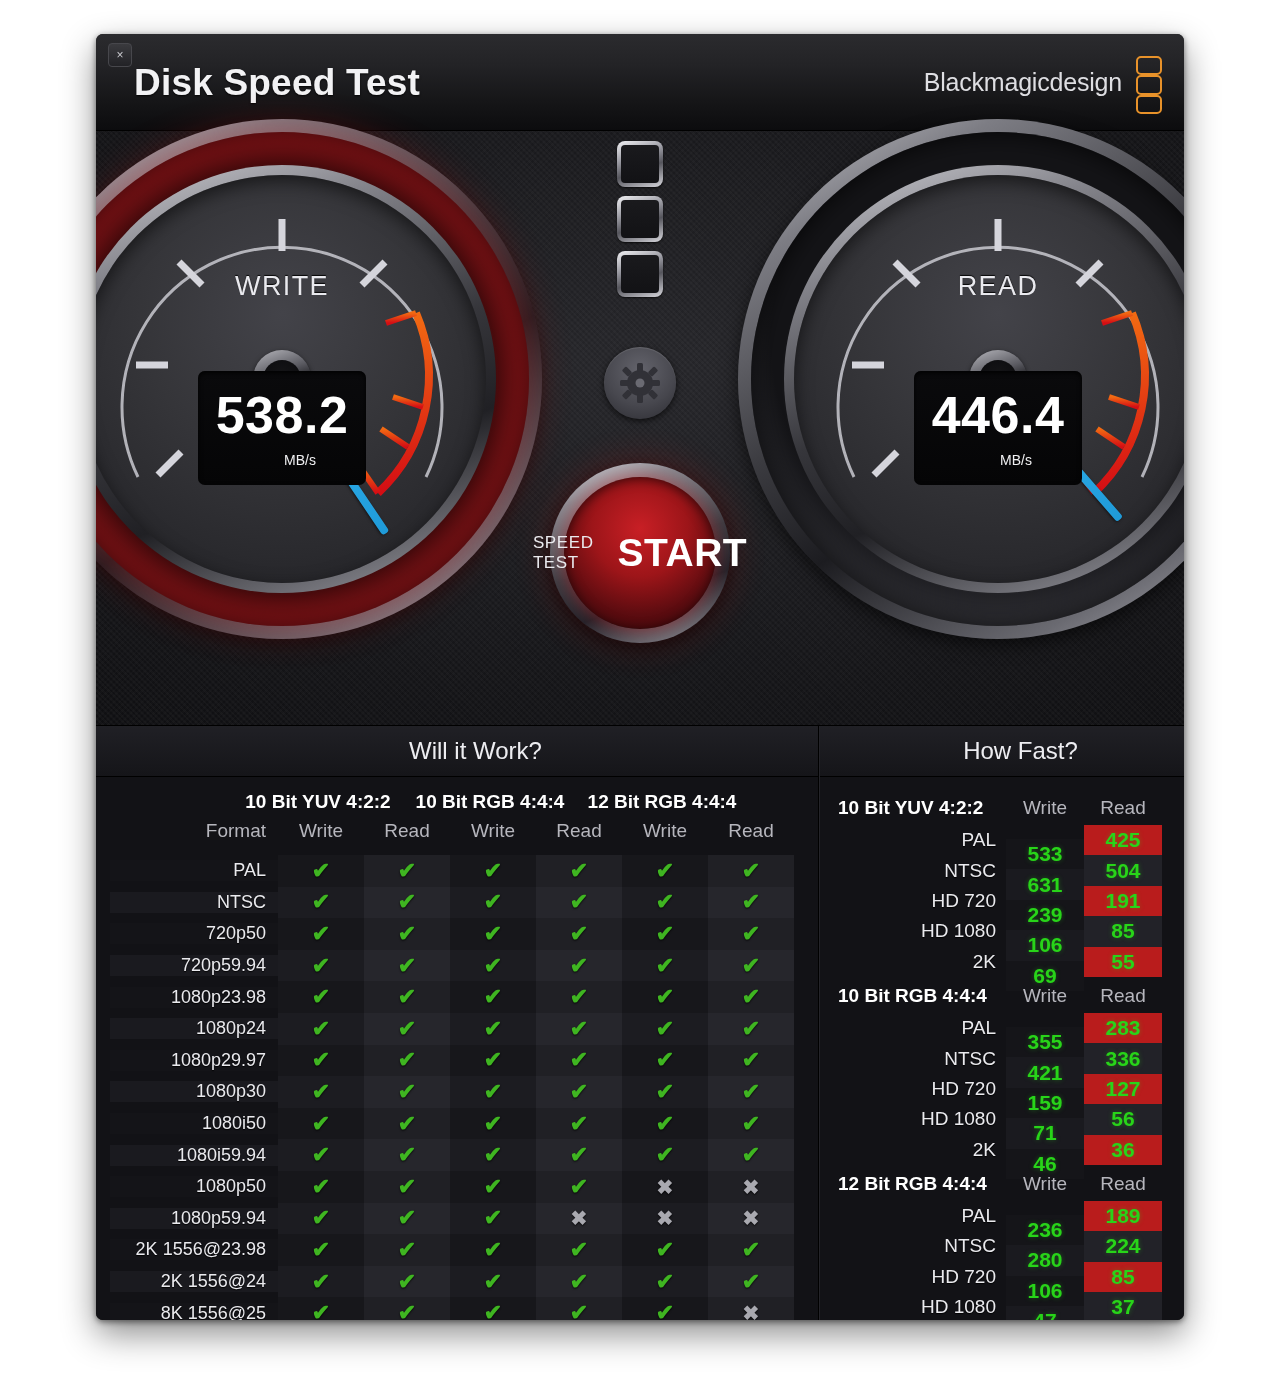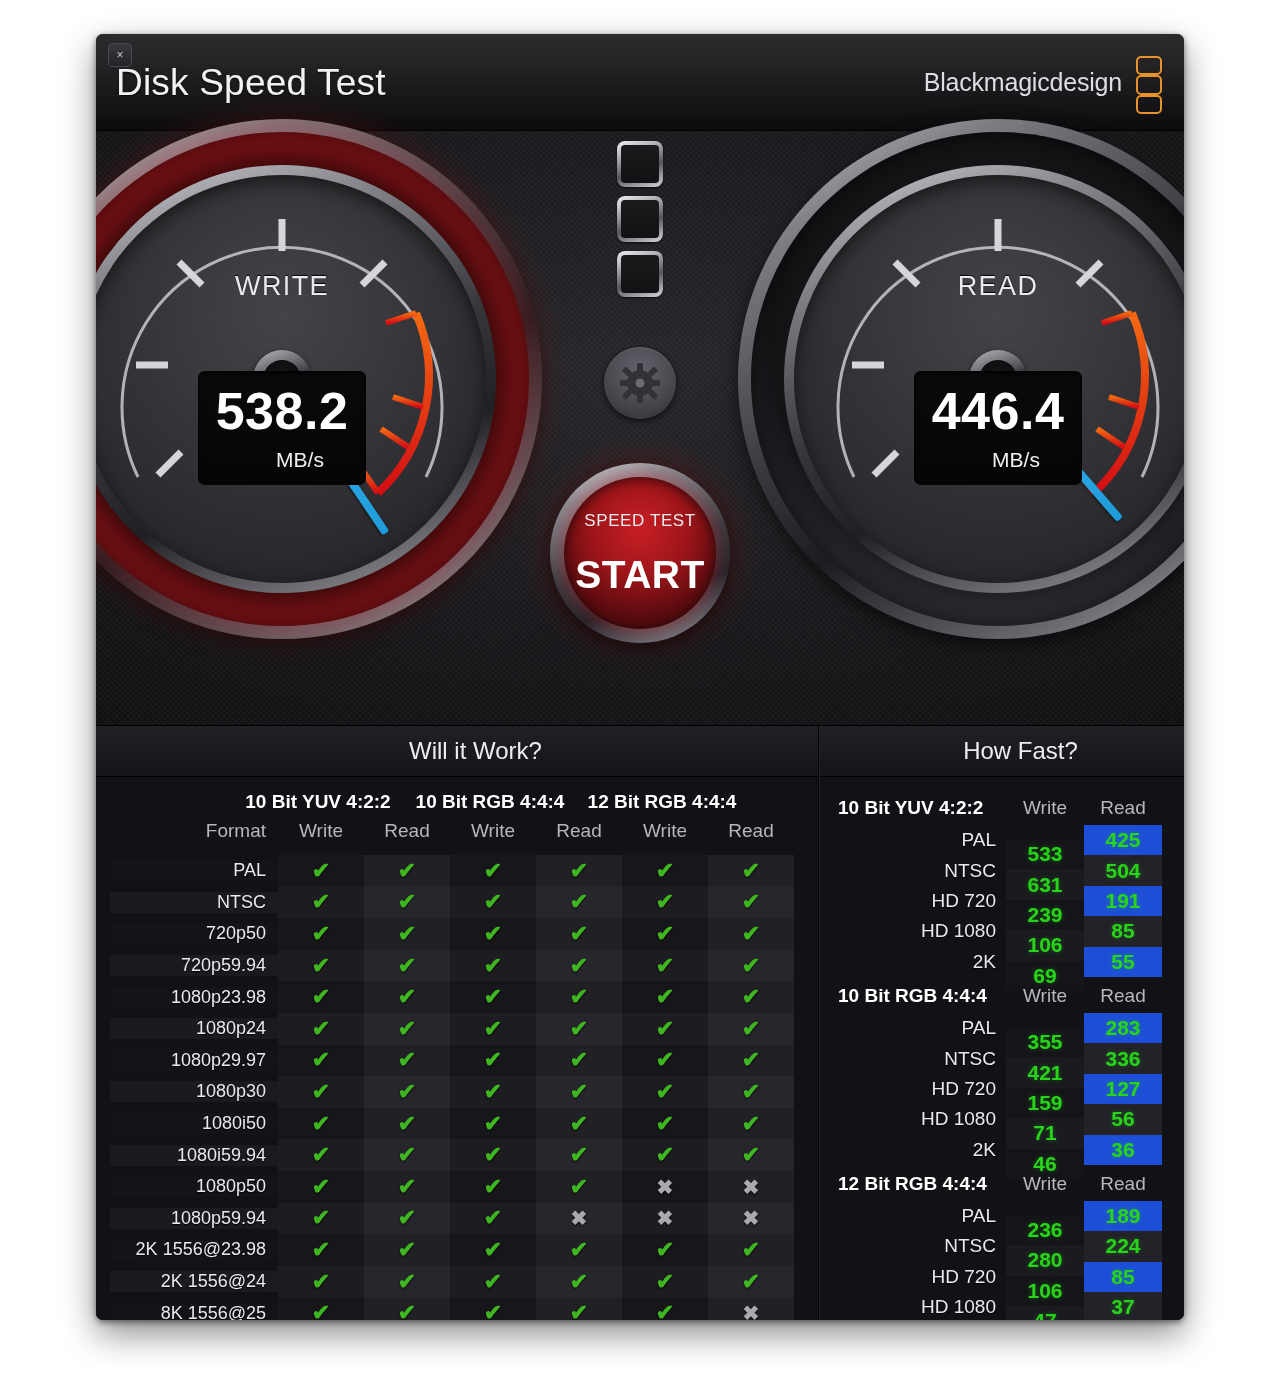--- a/index.html
+++ b/index.html
@@ -23,22 +23,22 @@
     border-bottom:1px solid #000;
   }
   .closebtn{
     position:absolute;left:12px;top:9px;width:22px;height:22px;border-radius:4px;
     background:linear-gradient(180deg,#3a3a3e,#222226);
     border:1px solid #47474c;
     display:flex;align-items:center;justify-content:center;
     color:#c9c9cf;font-size:12px;line-height:1;font-family:"Liberation Sans",sans-serif;
   }
   .apptitle{
-    position:absolute;left:20px;top:28px;
-    font-size:37px;font-weight:400;color:#f2f2f4;letter-spacing:.2px;
+    position:absolute;left:38px;top:28px;
+    font-size:37px;font-weight:700;color:#f2f2f4;letter-spacing:.2px;
     text-shadow:0 1px 2px rgba(0,0,0,.8);
   }
   .brand{
     position:absolute;right:62px;top:34px;
     font-size:25px;color:#dedee2;letter-spacing:-.2px;
   }
   .brandmark{position:absolute;right:20px;top:22px;width:28px;height:58px;
     display:flex;flex-direction:column;justify-content:space-between;}
   .brandmark i{display:block;width:22px;height:16px;border:2.5px solid #e8922a;border-radius:5px;}
 
@@ -83,21 +83,21 @@
   .needle{position:absolute;left:50%;top:50%;height:8px;width:196px;
     transform-origin:10px 50%;border-radius:3px;
     background:linear-gradient(90deg,#1a1a1e 0%,#1a1a1e 9%,#3fb8ef 12%,#2aa9e6 55%,#1f9ad8 100%);
     box-shadow:0 1px 3px rgba(0,0,0,.6);}
   .readout{position:absolute;left:50%;top:196px;transform:translateX(-50%);
     width:168px;height:114px;border-radius:7px;
     background:linear-gradient(180deg,#0a0a0c,#050506);
     box-shadow:inset 0 2px 5px rgba(0,0,0,.9);
     display:flex;flex-direction:column;align-items:center;justify-content:center;}
   .readout .val{font-size:52px;font-weight:700;color:#fff;letter-spacing:.5px;line-height:1;}
-  .readout .unit{font-size:21px;color:#f0f0f2;margin-top:11px;margin-left:36px;}
+  .readout .unit{font-size:14px;color:#f0f0f2;margin-top:11px;margin-left:36px;}
   .ticks,.redzone{position:absolute;inset:0;}
 
   
   .leds{position:absolute;left:50%;top:10px;transform:translateX(-50%);
     display:flex;flex-direction:column;gap:9px;}
   .led{width:38px;height:38px;border-radius:8px;
     border:4px solid transparent;
     background:
       linear-gradient(#1a1a1d,#121215) padding-box,
       linear-gradient(160deg,#f2f2f5,#9a9aa2 35%,#55555c 60%,#d8d8de 100%) border-box;
@@ -108,21 +108,21 @@
     box-shadow:0 2px 6px rgba(0,0,0,.7), inset 0 1px 1px rgba(255,255,255,.12);
     display:flex;align-items:center;justify-content:center;}
   .startbtn{position:absolute;left:50%;top:332px;transform:translateX(-50%);
     width:180px;height:180px;border-radius:50%;
     background:linear-gradient(160deg,#dcdce1 0%,#8a8a91 20%,#3c3c42 50%,#23232a 70%,#9c9ca3 100%);
     box-shadow:0 6px 20px rgba(0,0,0,.65), 0 0 30px 6px rgba(200,30,34,.22);
     display:flex;align-items:center;justify-content:center;}
   .startinner{width:152px;height:152px;border-radius:50%;
     background:radial-gradient(circle at 50% 34%,#c81f25 0%,#9d1519 38%,#5d0c10 68%,#2a0507 100%);
     box-shadow:inset 0 2px 12px rgba(0,0,0,.6), 0 0 18px rgba(214,32,38,.5);
-    display:flex;flex-direction:column;align-items:center;justify-content:center;gap:24px;}
+    display:flex;flex-direction:row;align-items:center;justify-content:center;gap:24px;}
   .startinner .s1{font-size:17px;color:#eaeaee;letter-spacing:.6px;}
   .startinner .s2{font-size:39px;font-weight:700;color:#fff;line-height:1.05;letter-spacing:.5px;}
 
   
   .lower{position:relative;height:595px;width:100%;background:#121216;display:flex;}
   .panel-left{position:relative;width:722px;border-right:1px solid #000;}
   .panel-right{position:relative;flex:1;border-left:1px solid #242429;}
   .panelhead{height:50px;display:flex;align-items:center;justify-content:center;
     background:linear-gradient(180deg,#202025,#151519);
     border-bottom:1px solid #000;
@@ -155,21 +155,21 @@
   .fgroup{margin-bottom:2px;}
   .fghead{display:flex;height:34px;align-items:center;}
   .fghead .name{flex:1;text-align:left;font-size:19px;font-weight:700;color:#fff;padding-left:8px;}
   .fghead .wr{width:78px;text-align:center;font-size:19px;color:#b6b6bd;}
   .frow{display:flex;height:30.4px;align-items:center;}
   .frow .lbl{flex:1;text-align:right;font-size:19px;color:#eaeaee;padding-right:10px;
     text-shadow:0 1px 1px rgba(0,0,0,.9);}
   .frow .v{width:78px;height:30.4px;display:flex;align-items:center;justify-content:center;
     font-size:21px;font-weight:700;color:#28d419;text-shadow:0 0 5px rgba(40,212,25,.35);}
   .frow .v.w{background:#151519;margin-top:28px;}
-  .frow .v.r{background:#1d4ed8;}
+  .frow .v.r{background:#b91c1c;}
   .frow.alt .v.w{background:#1a1a1f;}
   .frow.alt .v.r{background:#222228;text-align:right;}
 </style>
 </head>
 <body>
 
 <div class="stage">
   <div class="window">
 
     <div class="titlebar">

